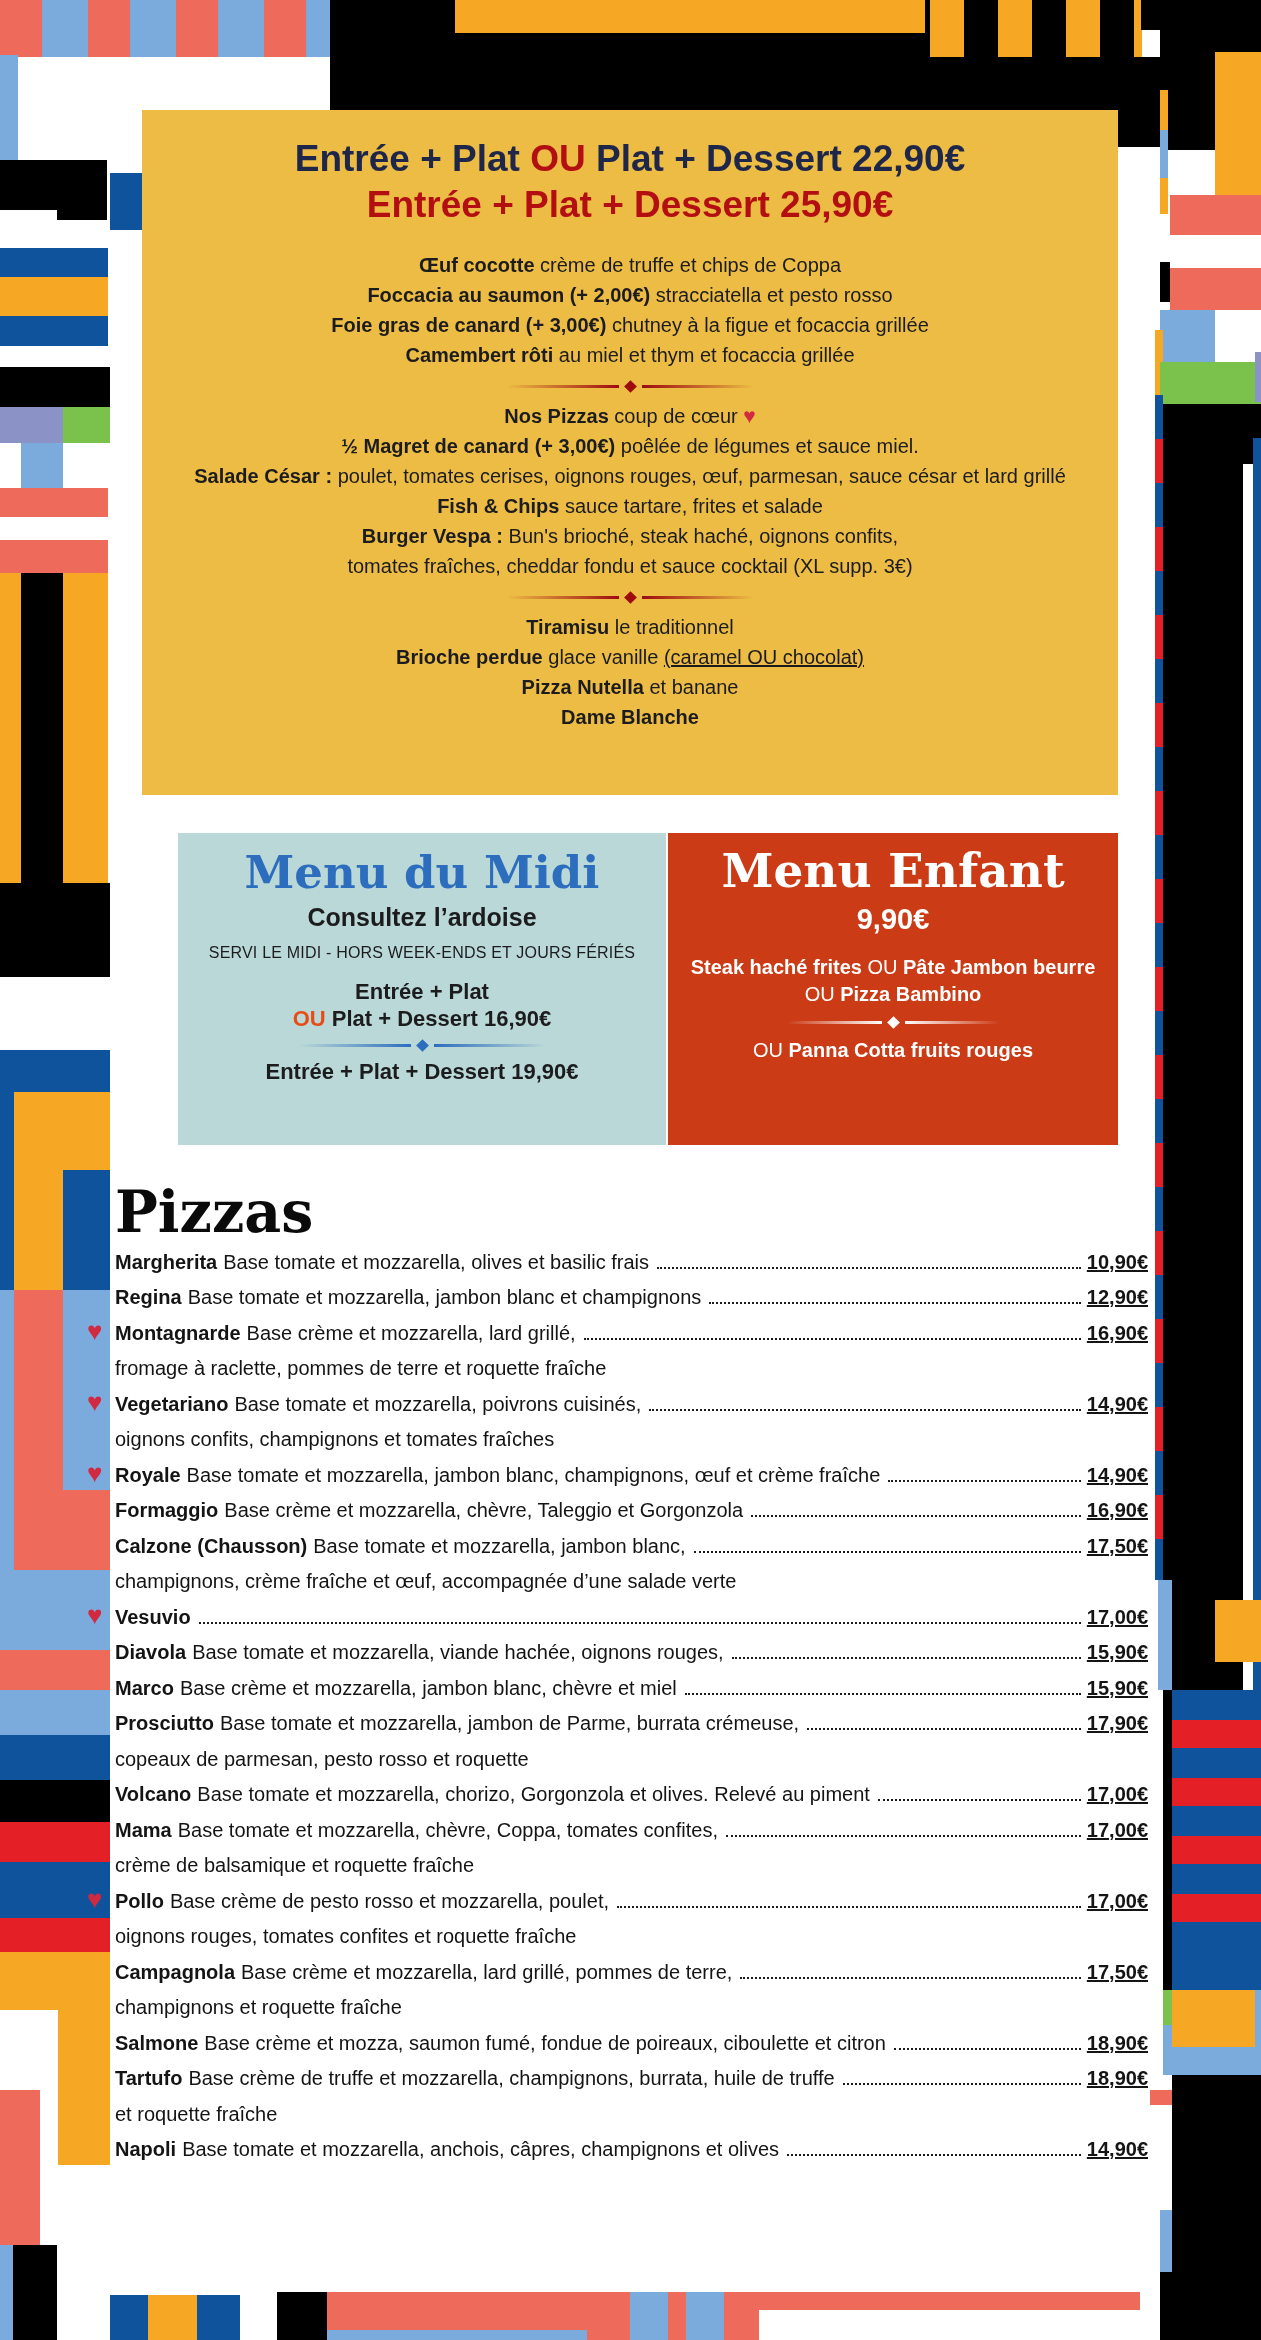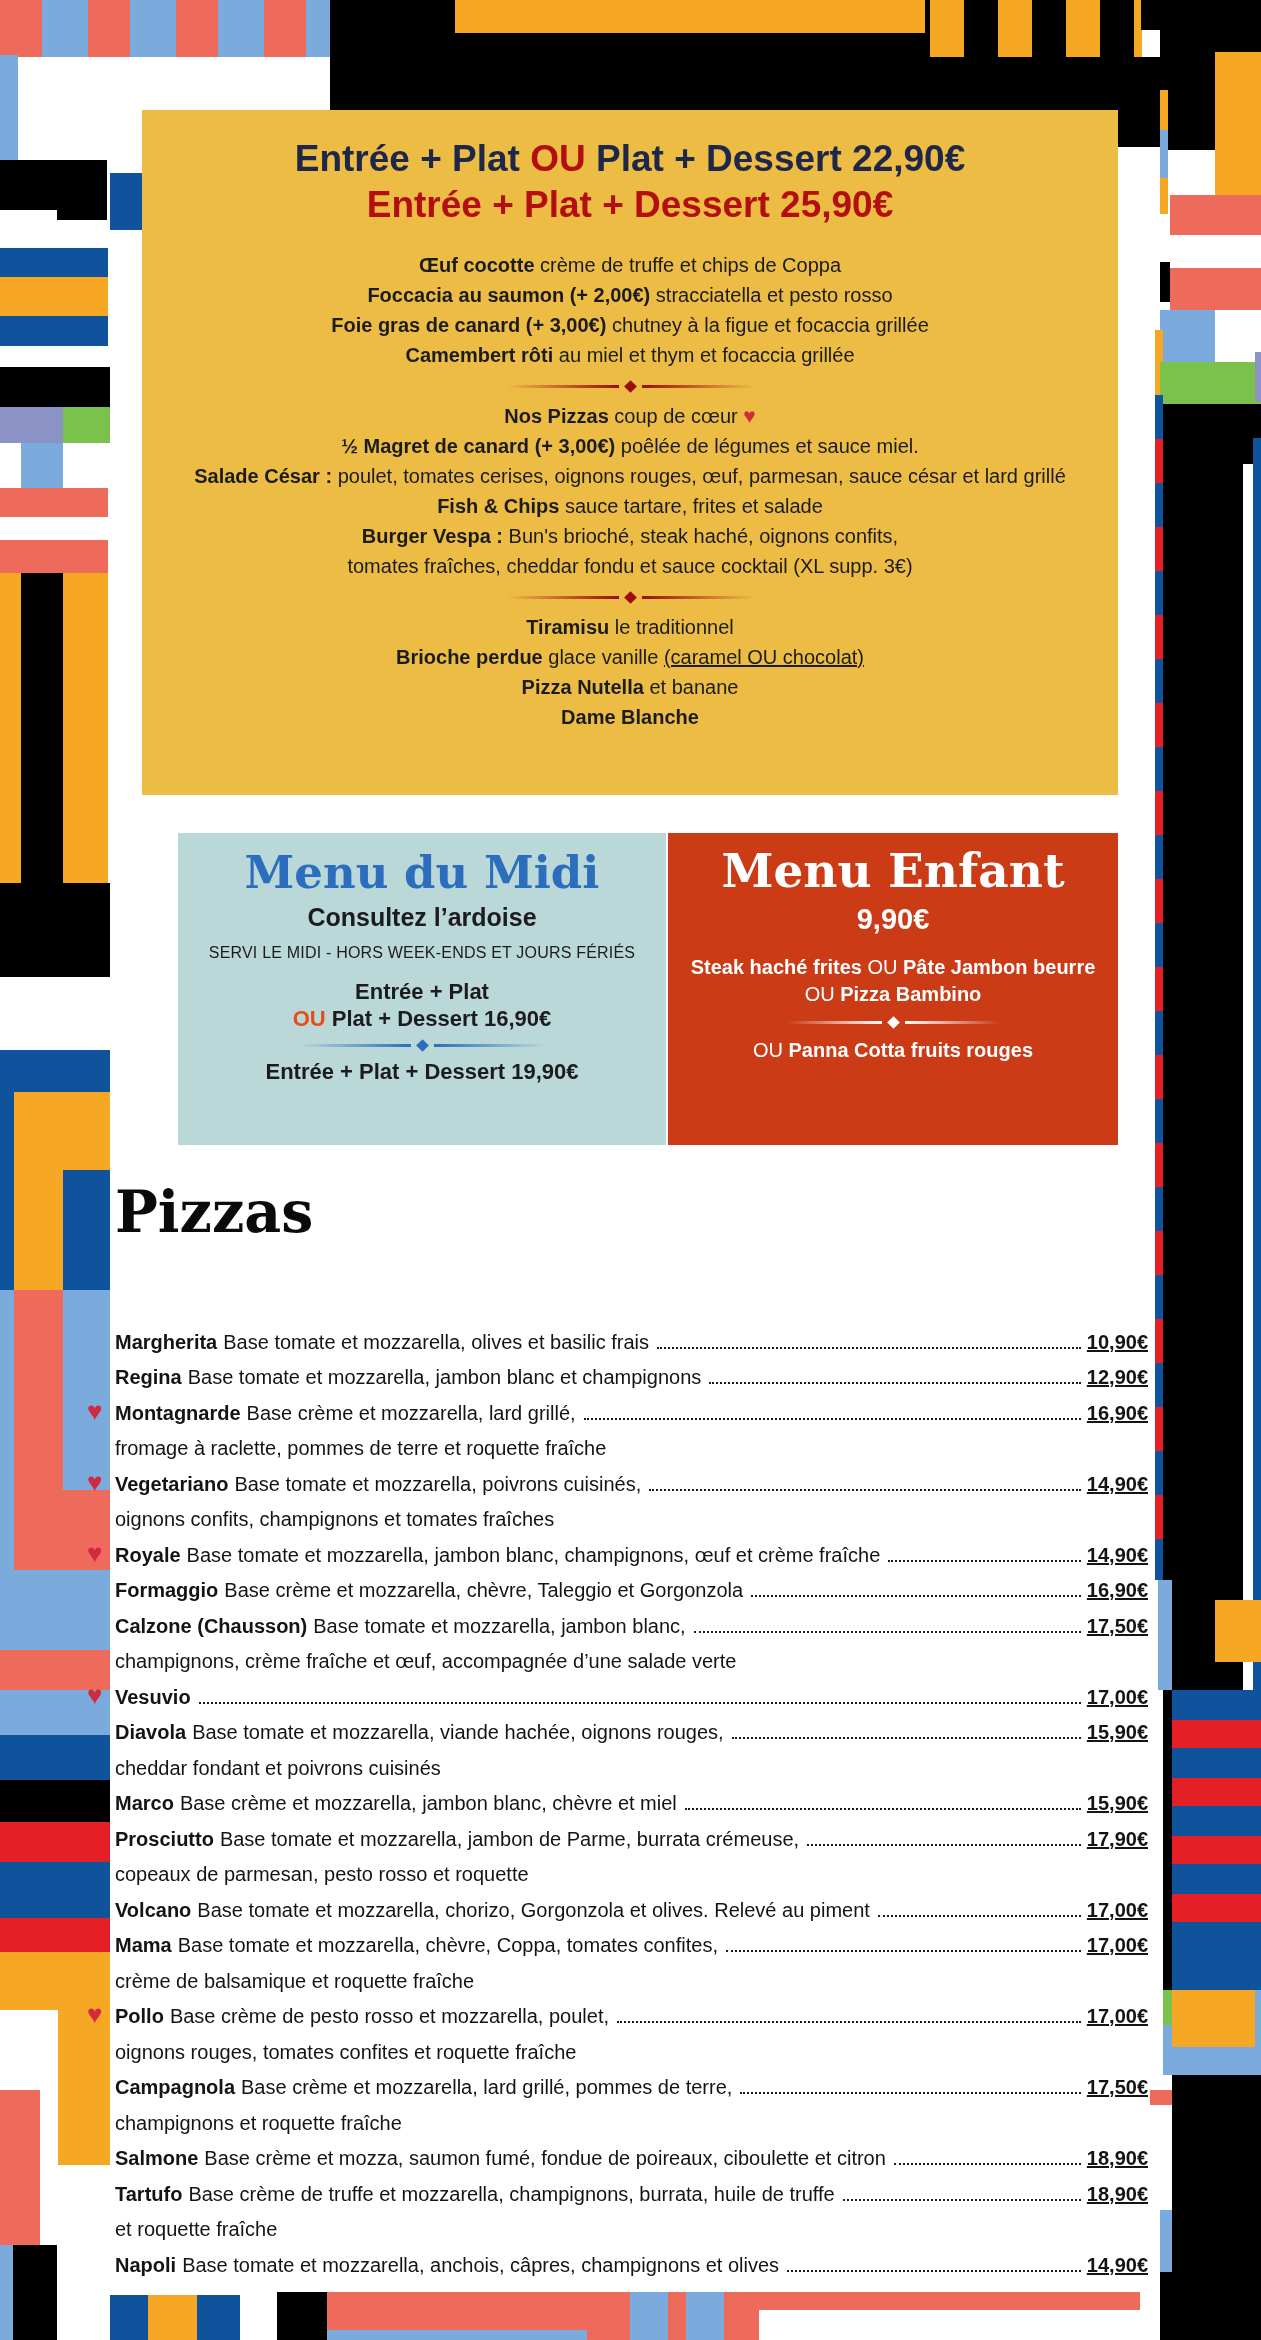--- a/index.html
+++ b/index.html
@@ -62,21 +62,21 @@
   .enfant .price{font-size:29px;font-weight:bold;margin-top:6px;}
   .enfant .l{font-size:20px;line-height:27px;}
   .enfant .grp1{margin-top:18px;}
   .enfant .orn{color:#fff;margin:10px auto;}
   .enfant .orn::before,.enfant .orn::after{width:95px;}
 
   
   .pz-title{position:absolute;left:115px;top:1178px;margin:0;
             font-family:"DejaVu Serif","Liberation Serif",serif;font-weight:bold;
             font-size:57px;color:#0a0a0a;}
-  .pz-list{position:absolute;left:115px;top:1318px;width:1033px;color:#141414;text-align:center;}
+  .pz-list{position:absolute;left:115px;top:1238px;width:1033px;color:#141414;text-align:center;}
   .pz-row{display:flex;align-items:flex-end;height:35.5px;position:relative;font-size:20px;}
   .pz-name{font-weight:bold;white-space:nowrap;}
   .pz-desc{margin-left:6px;white-space:nowrap;}
   .dots{flex:1;min-width:14px;border-bottom:2.5px dotted #1b1b1b;margin:0 6px 5px 8px;}
   .pz-price{font-weight:bold;white-space:nowrap;text-decoration:underline;}
   .pz-cont{height:35.5px;font-size:20px;display:flex;align-items:flex-end;}
   .pz-heart{position:absolute;left:-28px;bottom:1px;color:#d1293f;font-size:26px;line-height:26px;}
 </style>
 </head>
 <body>
@@ -288,21 +288,20 @@
         <span class="dots"></span>
         <span class="pz-price">17,00€</span>
       </div>
 
     <div class="pz-row">
         <span class="pz-name">Diavola</span>
         <span class="pz-desc">Base tomate et mozzarella, viande hachée, oignons rouges,</span>
         <span class="dots"></span>
         <span class="pz-price">15,90€</span>
       </div>
-    <div class="pz-cont">cheddar fondant et poivrons cuisinés</div>
 
     <div class="pz-row">
         <span class="pz-name">Marco</span>
         <span class="pz-desc">Base crème et mozzarella, jambon blanc, chèvre et miel</span>
         <span class="dots"></span>
         <span class="pz-price">15,90€</span>
       </div>
 
     <div class="pz-row">
         <span class="pz-name">Prosciutto</span>

